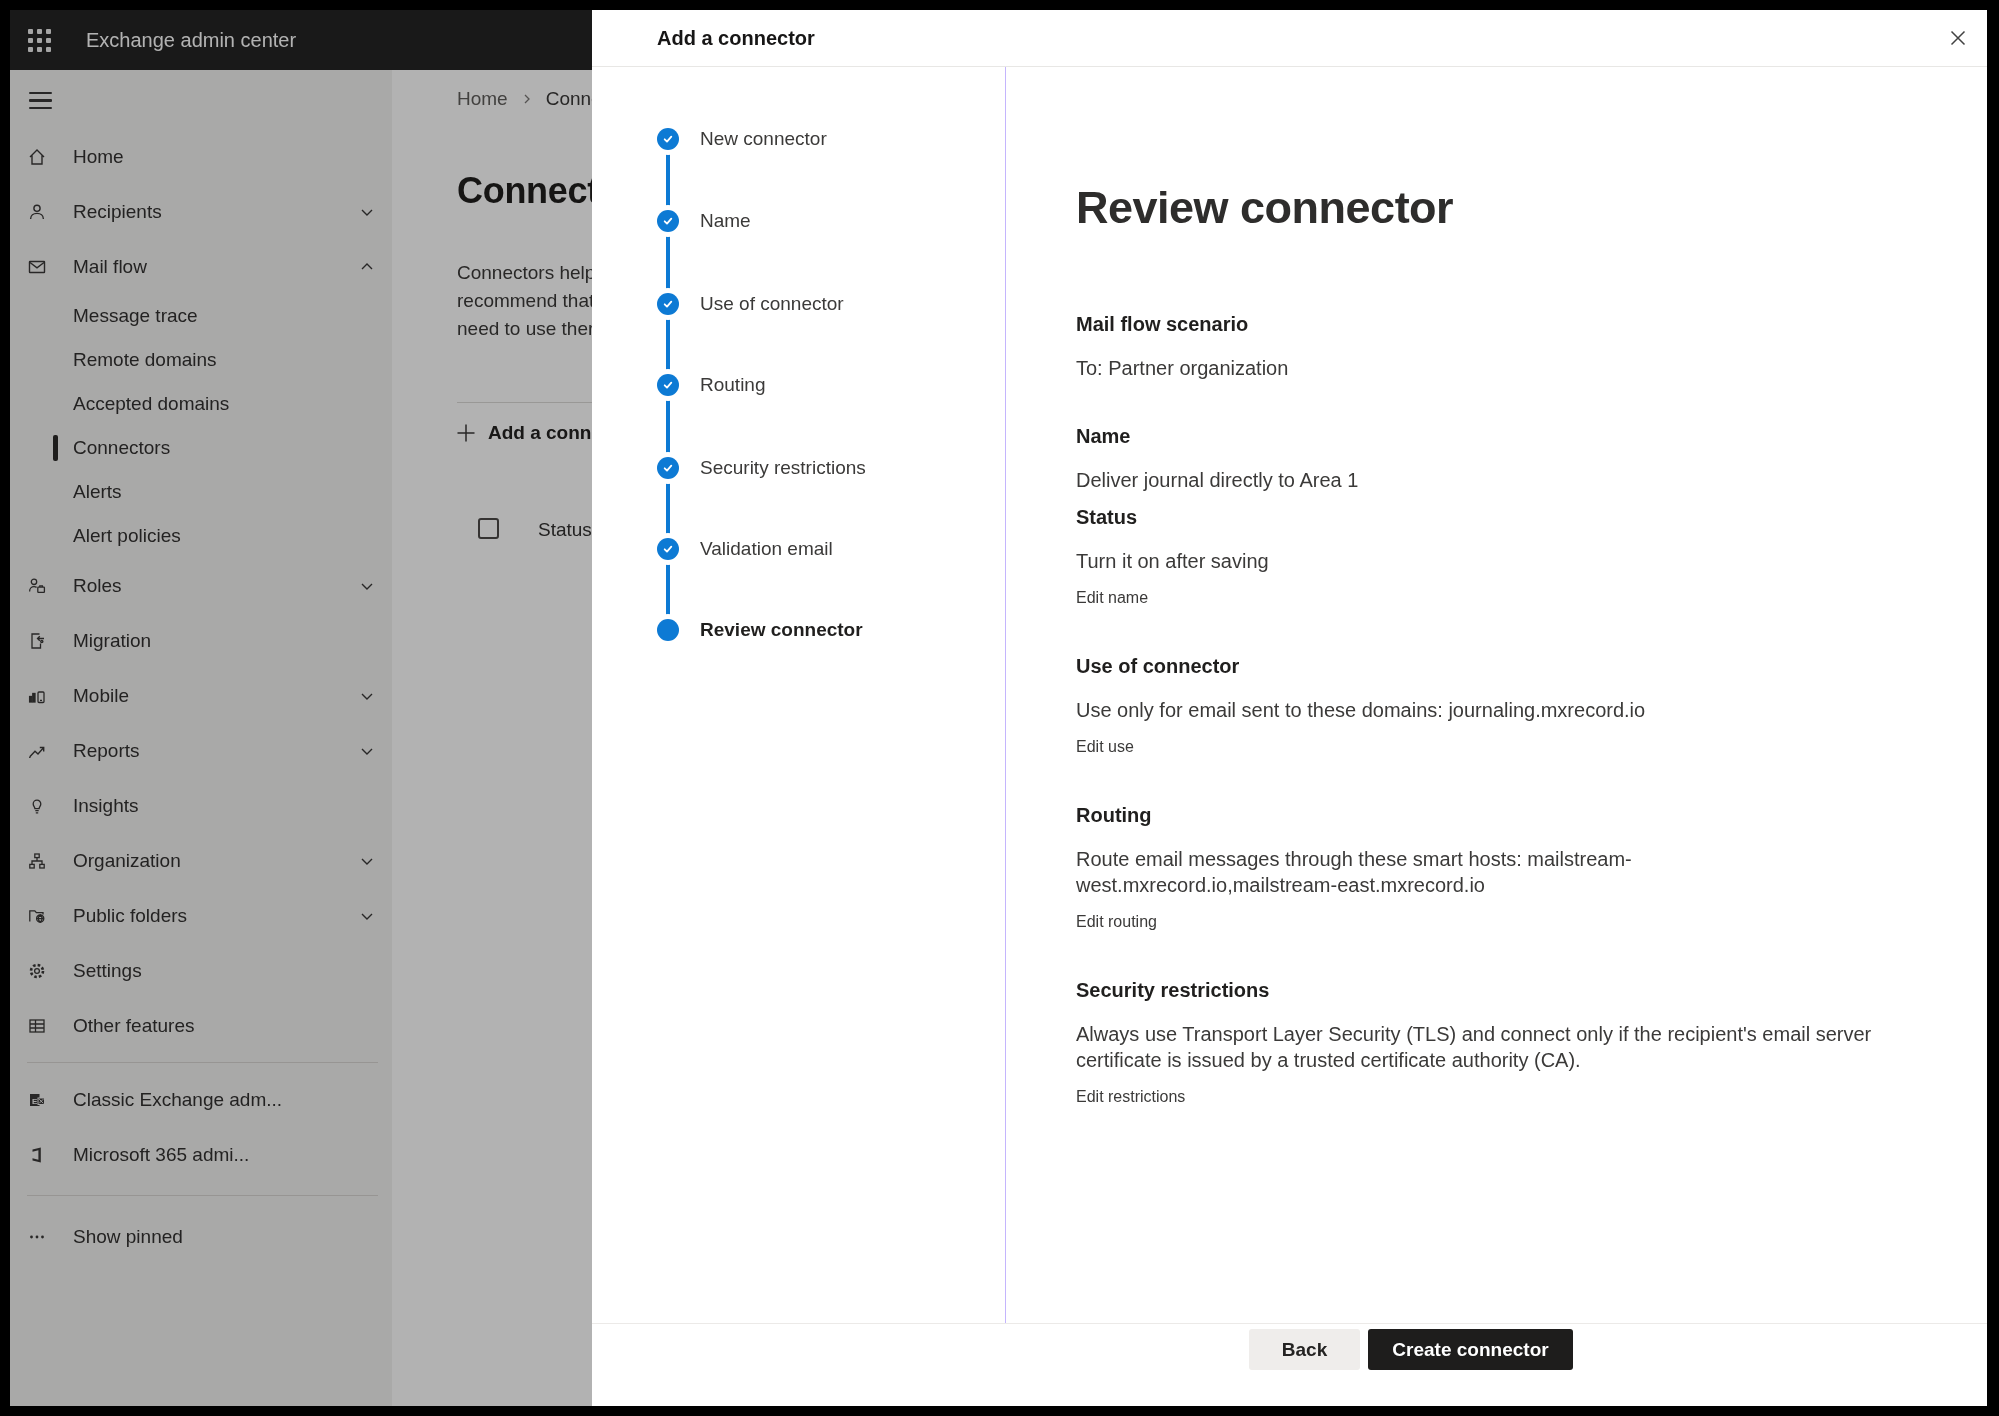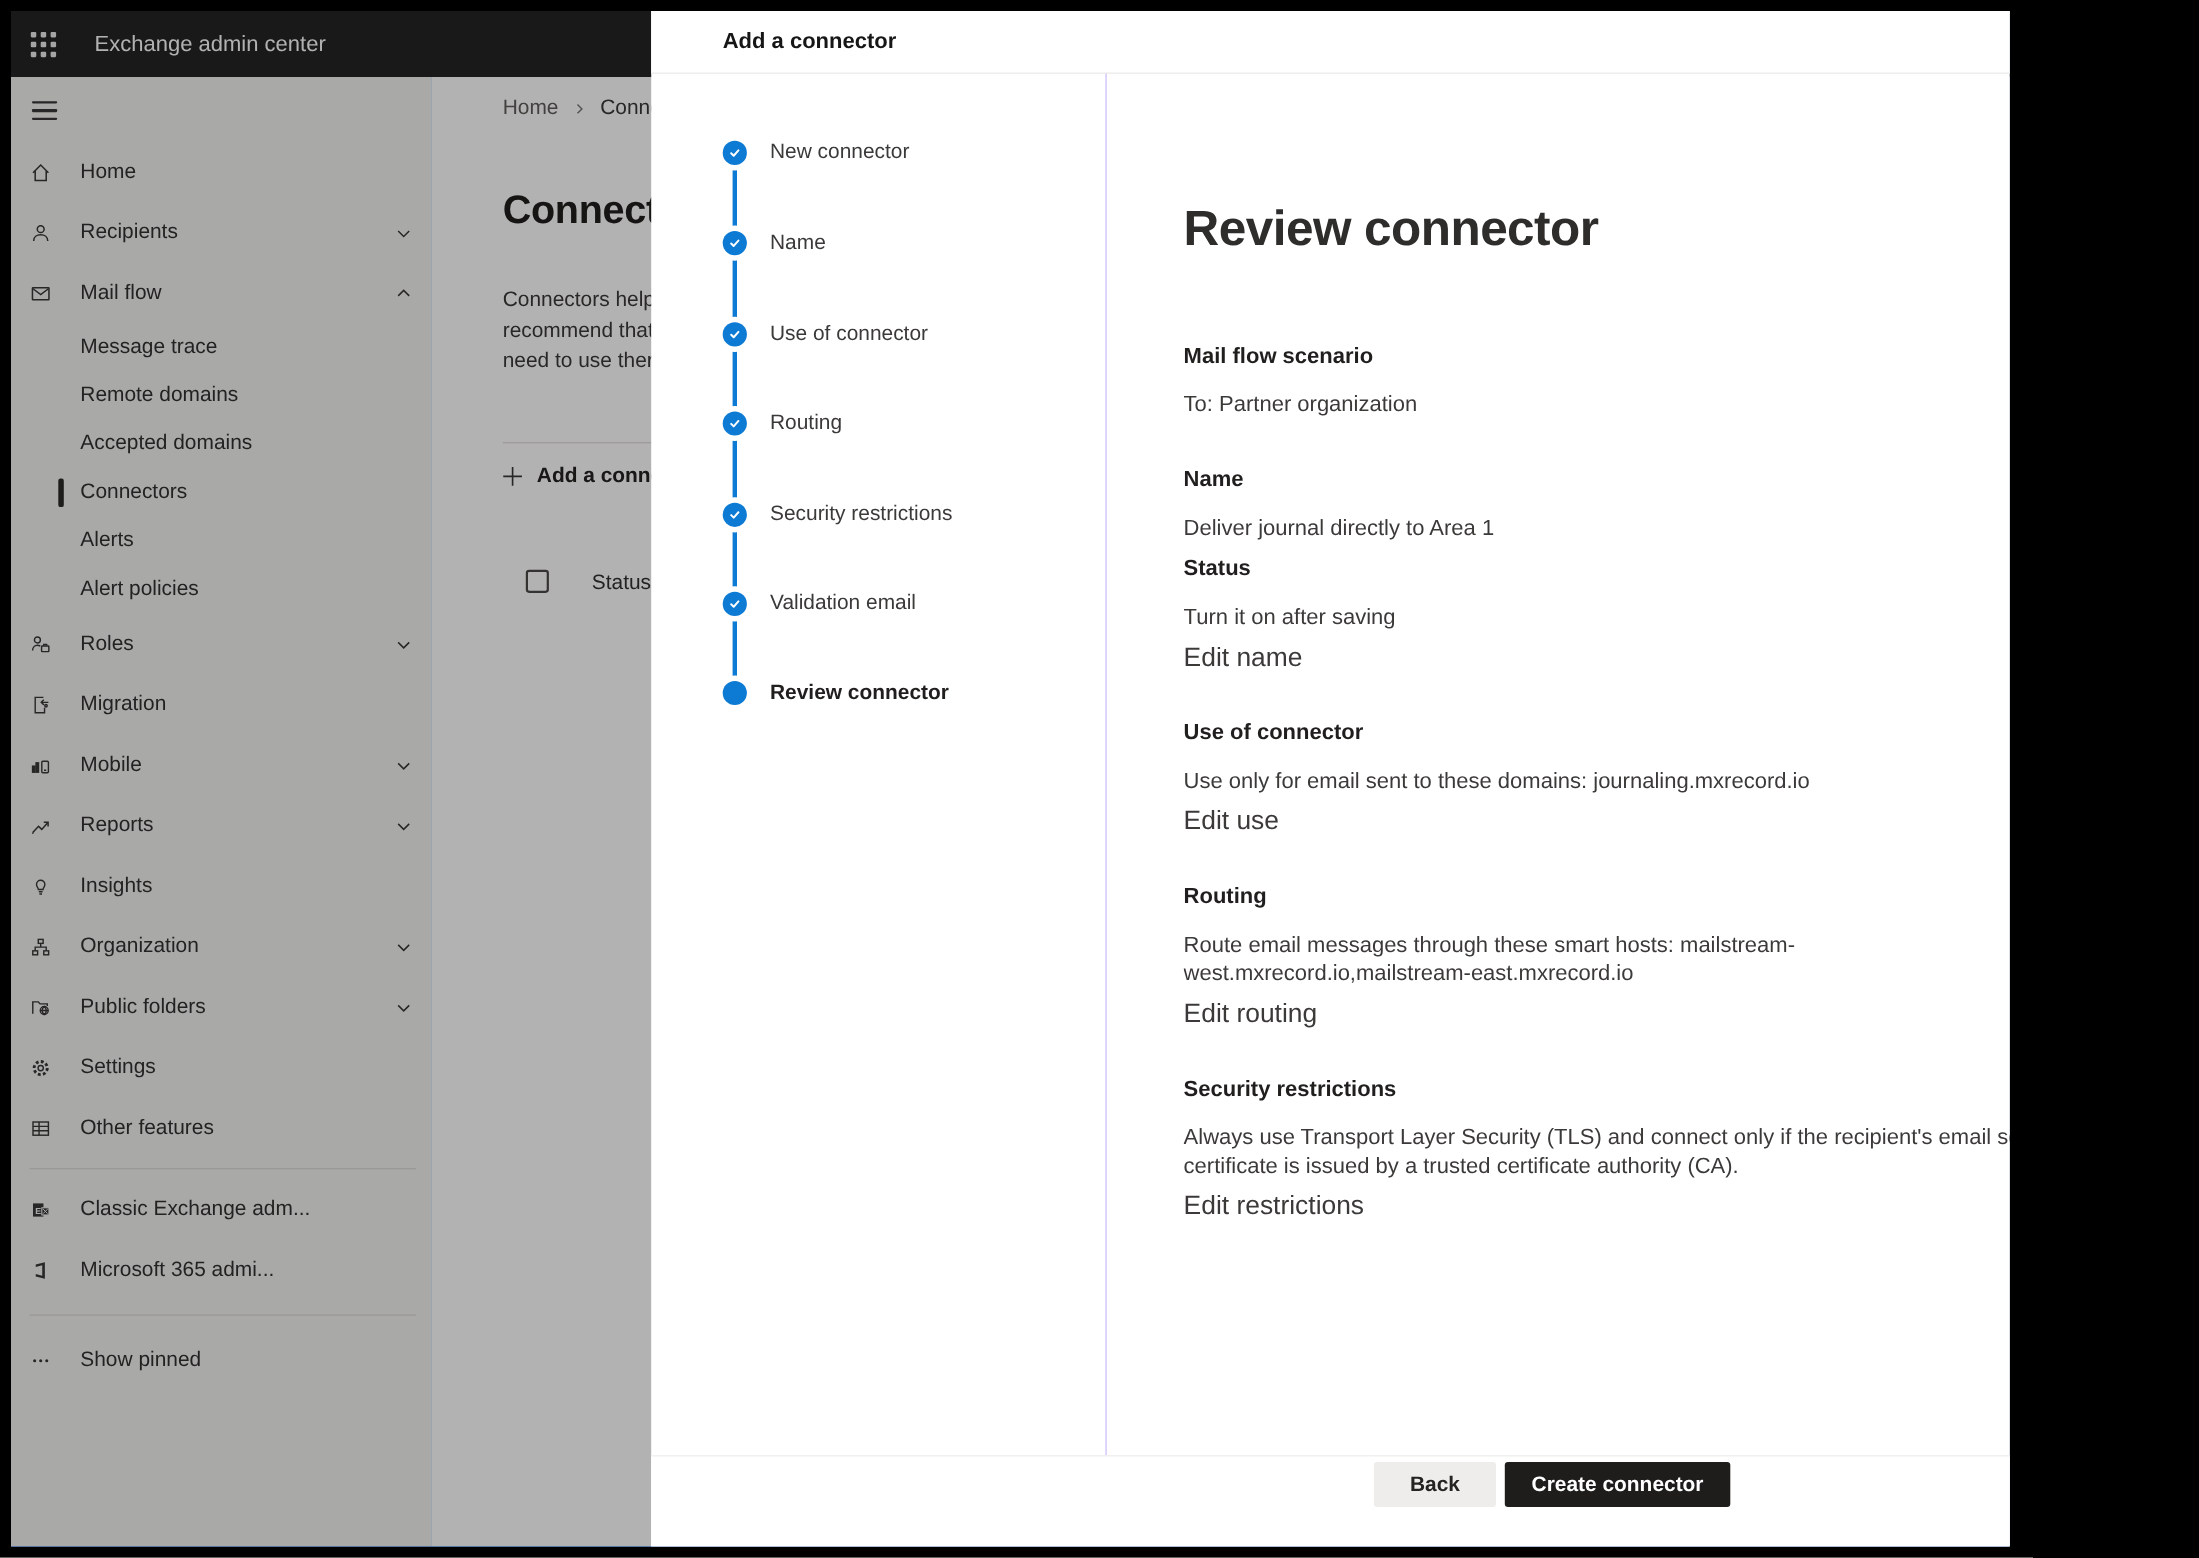--- a/index.html
+++ b/index.html
@@ -1,19 +1,19 @@
 <!DOCTYPE html>
 <html><head>
 <meta charset="utf-8">
 <style>
   *{box-sizing:border-box;margin:0;padding:0}
   html,body{width:1999px;height:1416px}
   body{background:#000;position:relative;font-family:"Liberation Sans",sans-serif;}
   svg{display:block}
-  #app{position:absolute;left:10px;top:10px;width:1817px;height:1396px;background:#3b82f6;overflow:hidden}
+  #app{position:absolute;left:10px;top:10px;width:1977px;height:1396px;background:#5eead4;overflow:hidden}
 
   
   .topbar{position:absolute;left:0;top:0;right:0;height:60px;background:#242424;display:flex;align-items:center;z-index:1}
   .waffle{width:58px;height:60px;display:flex;align-items:center;justify-content:center;cursor:pointer}
   .waffle-grid{display:grid;grid-template-columns:repeat(3,5px);grid-gap:4px}
   .waffle-grid i{width:5px;height:5px;background:#ececec;border-radius:1px}
   .app-title{color:#fff;font-size:20px;margin-left:18px;white-space:nowrap}
 
   
   .sidebar{position:absolute;left:0;top:60px;width:382px;bottom:0;background:#f3f2f1;z-index:1}
@@ -60,21 +60,21 @@
   .step-lbl.current{font-weight:700;color:#201f1e}
 
   
   .content{position:absolute;left:484px;top:57px;width:810px;bottom:83px;overflow:hidden}
   .r-h1{margin-top:112px;font-size:45px;line-height:58px;font-weight:700;color:#2e2d2c;letter-spacing:-0.5px;white-space:nowrap}
   .sec{margin-top:42px;font-size:20px;color:#3b3a39}
   .sec.first{margin-top:74px}
   .sec h3{font-size:20px;line-height:26px;font-weight:700;color:#201f1e;margin:0 0 18px}
   .sec h3.subhead{margin:5px 0 18px}
   .sec p{margin:0 0 11px;line-height:26px}
-  .edit{display:inline-block;font-size:24px;line-height:26px;color:#3b3a39;cursor:pointer;text-decoration:none}
+  .edit{display:inline-block;font-size:16px;line-height:26px;color:#3b3a39;cursor:pointer;text-decoration:none}
 
   
   .p-foot{position:absolute;left:0;right:0;bottom:0;height:83px;border-top:1px solid #eceae8;background:#fff}
   .btn{position:absolute;top:5px;height:41px;border:none;border-radius:3px;font-family:inherit;font-size:19px;font-weight:600;cursor:pointer}
   .btn-back{left:657px;width:111px;background:#efedeb;color:#242322}
   .btn-create{left:776px;width:205px;background:#1e1d1c;color:#fff}
 </style>
 </head>
 <body>
 

